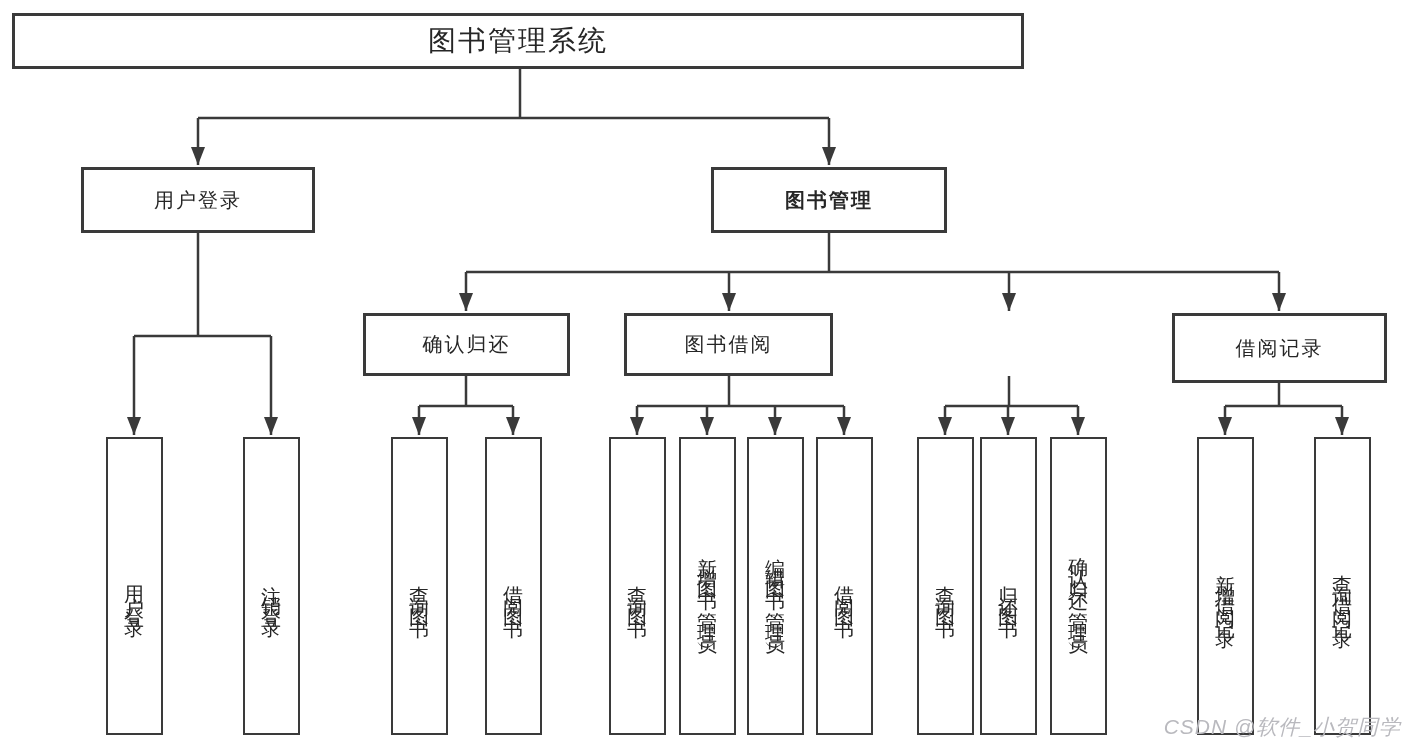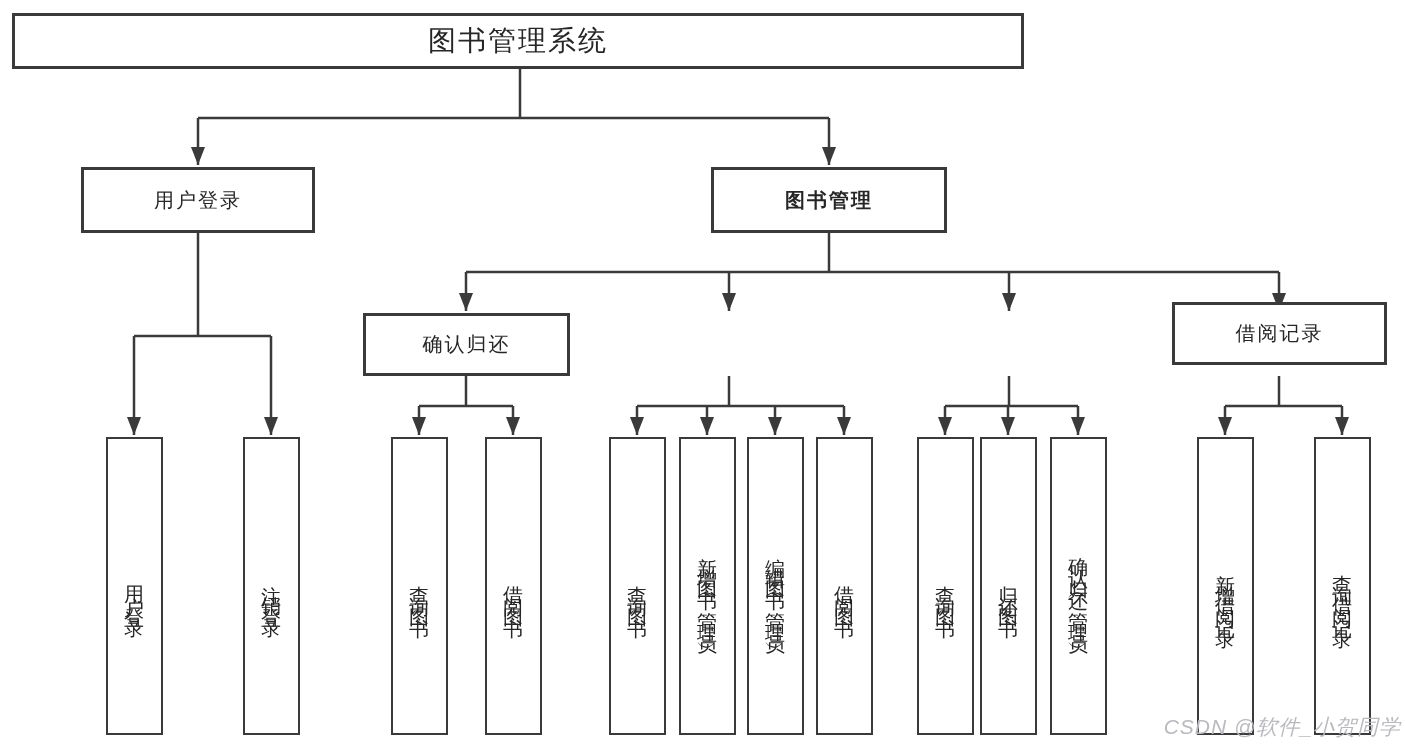--- a/index.html
+++ b/index.html
@@ -116,21 +116,22 @@
       <line x1="1342" y1="406" x2="1342" y2="435" marker-end="url(#arrow)"></line>
     </g>
   </svg>
 
   <div class="box hbox root-box" style="left:12px;top:13px;width:1012px;height:56px;">图书管理系统</div>
 
   <div class="box hbox" style="left:81px;top:167px;width:234px;height:66px;">用户登录</div>
   <div class="box hbox" style="left:711px;top:167px;width:236px;height:66px;font-weight:bold;">图书管理</div>
 
   <div class="box hbox" style="left:363px;top:313px;width:207px;height:63px;">确认归还</div>
-  <div class="box hbox" style="left:1172px;top:302px;width:215px;height:63px;">借阅记录</div>
+  <div class="box hbox" style="left:624px;top:313px;width:209px;height:63px;">图书借阅</div>
+  <div class="box hbox" style="left:1172px;top:313px;width:215px;height:70px;">借阅记录</div>
 
   <div class="box leaf" style="left:106px;top:437px;width:57px;height:298px;">
     <span>用户登录</span>
   </div>
   <div class="box leaf" style="left:243px;top:437px;width:57px;height:298px;">
     <span>注销登录</span>
   </div>
 
   <div class="box leaf" style="left:391px;top:437px;width:57px;height:298px;">
     <span>查询图书</span>

